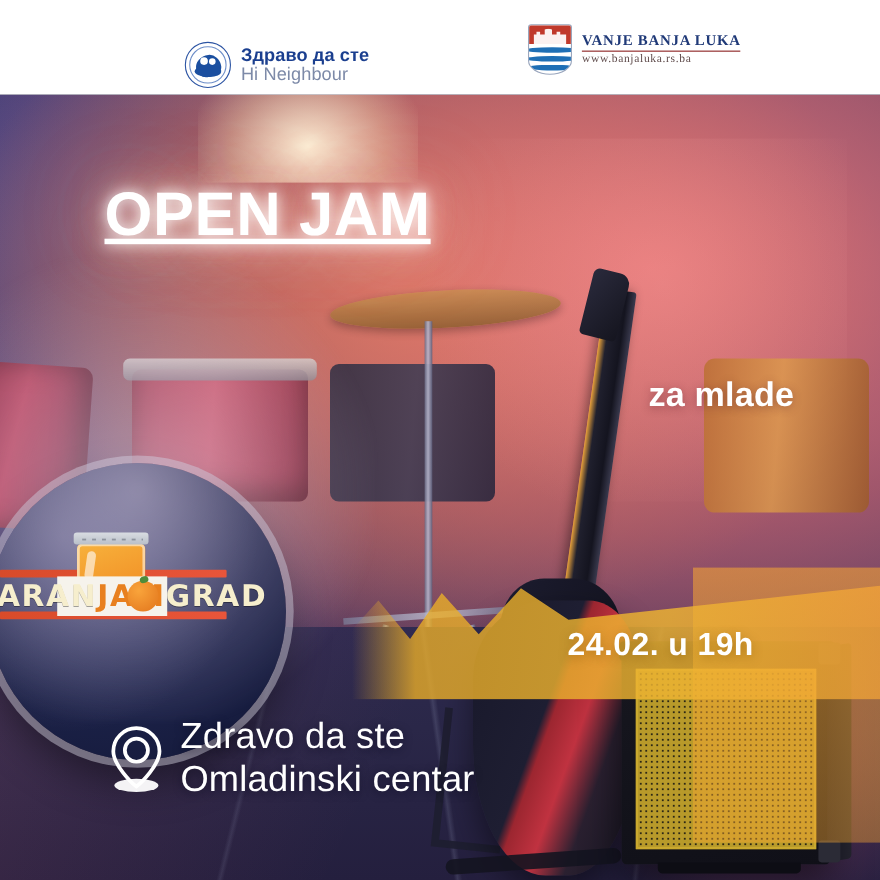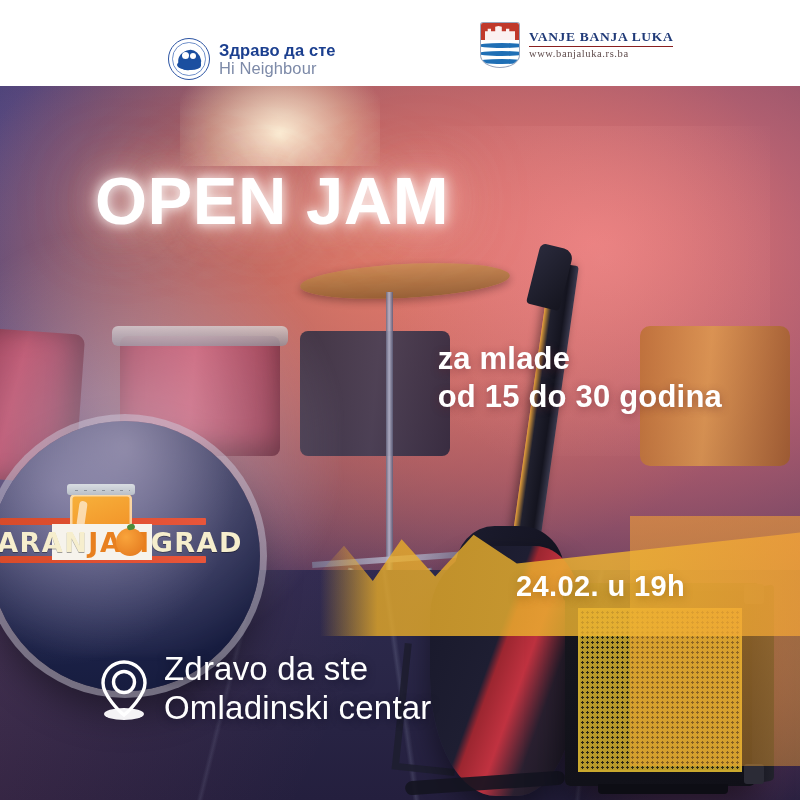--- a/index.html
+++ b/index.html
@@ -274,28 +274,29 @@
     clip-path:polygon(0 42%,5% 18%,11% 50%,17% 12%,24% 46%,32% 8%,41% 34%,100% 6%,100% 100%,0 100%);
   }
   .sweep2{
     position:absolute;left:630px;top:430px;width:175px;height:250px;
     background:linear-gradient(180deg, rgba(250,168,50,.55), rgba(250,168,50,.42));
   }
 
   
   .title{
     position:absolute;left:95px;top:168px;
-    font-size:67px;line-height:.97;font-weight:bold;
+    font-size:56px;line-height:.97;font-weight:bold;
     color:#ffffff;letter-spacing:.5px;
     text-shadow:
       0 0 12px rgba(255,255,255,.95),
       0 0 28px rgba(255,225,215,.80),
       0 0 56px rgba(255,200,190,.60),
       0 0 90px rgba(255,190,180,.42);
     z-index:30;
+    text-decoration:underline;
   }
   .title .l2{ display:block; }
 
   .agegroup{
     position:absolute;right:78px;top:340px;
     text-align:left;color:#ffffff;
     font-size:31px;font-weight:bold;line-height:1.22;
     letter-spacing:.2px;
     text-shadow:0 2px 9px rgba(90,30,40,.45);
     z-index:30;
@@ -443,21 +444,20 @@
     </div>
     <div class="nj-orange"></div>
   </div>
 
   <div class="title">
     <span class="l1">OPEN JAM</span>
   </div>
 
   <div class="agegroup">
     <div>za mlade</div>
-    <div>od 15 do 30 godina</div>
   </div>
 
   <div class="datebadge">24.02. u 19h</div>
 
   <div class="venue">
     <span class="pin">
       <svg width="52" height="64" viewBox="0 0 52 64">
         <ellipse cx="26" cy="57" rx="20" ry="6" fill="#ffffff" opacity="0.95"></ellipse>
         <path d="M26 5 C14.4 5 5 14.4 5 26 C5 38.5 22 55 26 58 C30 55 47 38.5 47 26 C47 14.4 37.6 5 26 5 Z" fill="none" stroke="#ffffff" stroke-width="3.4"></path>
         <circle cx="26" cy="25" r="10.5" fill="none" stroke="#ffffff" stroke-width="3.4"></circle>

